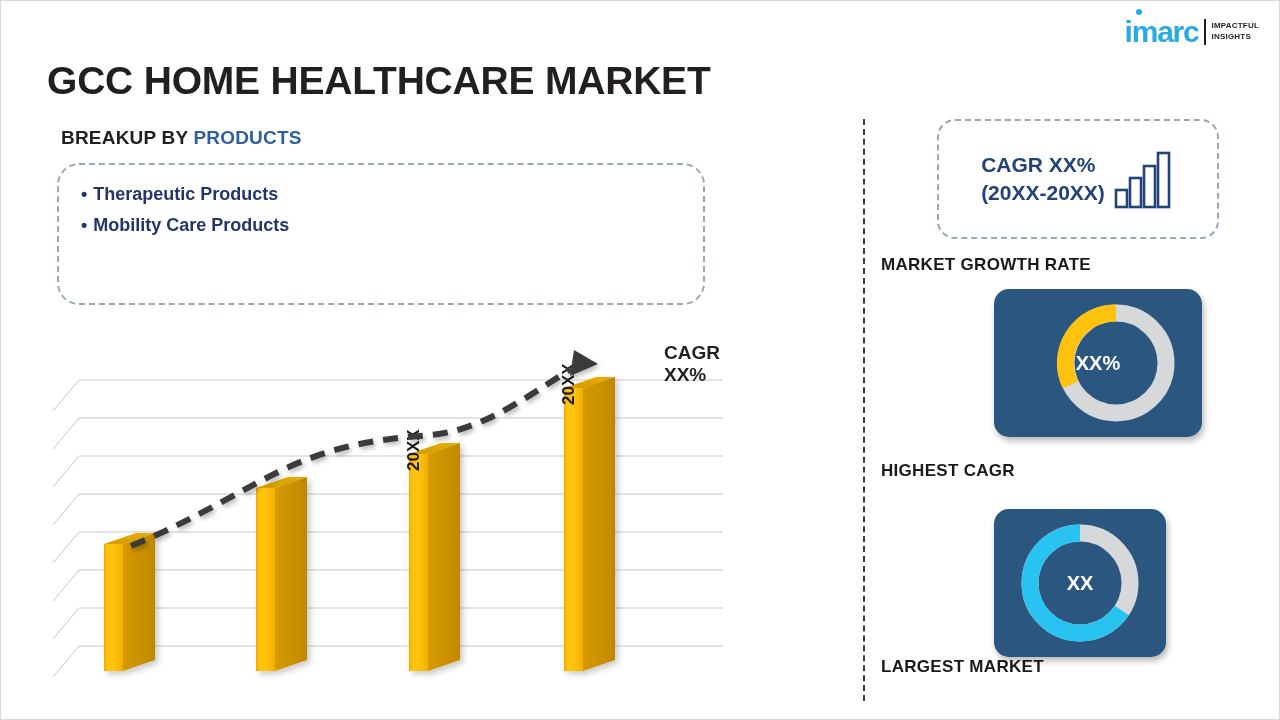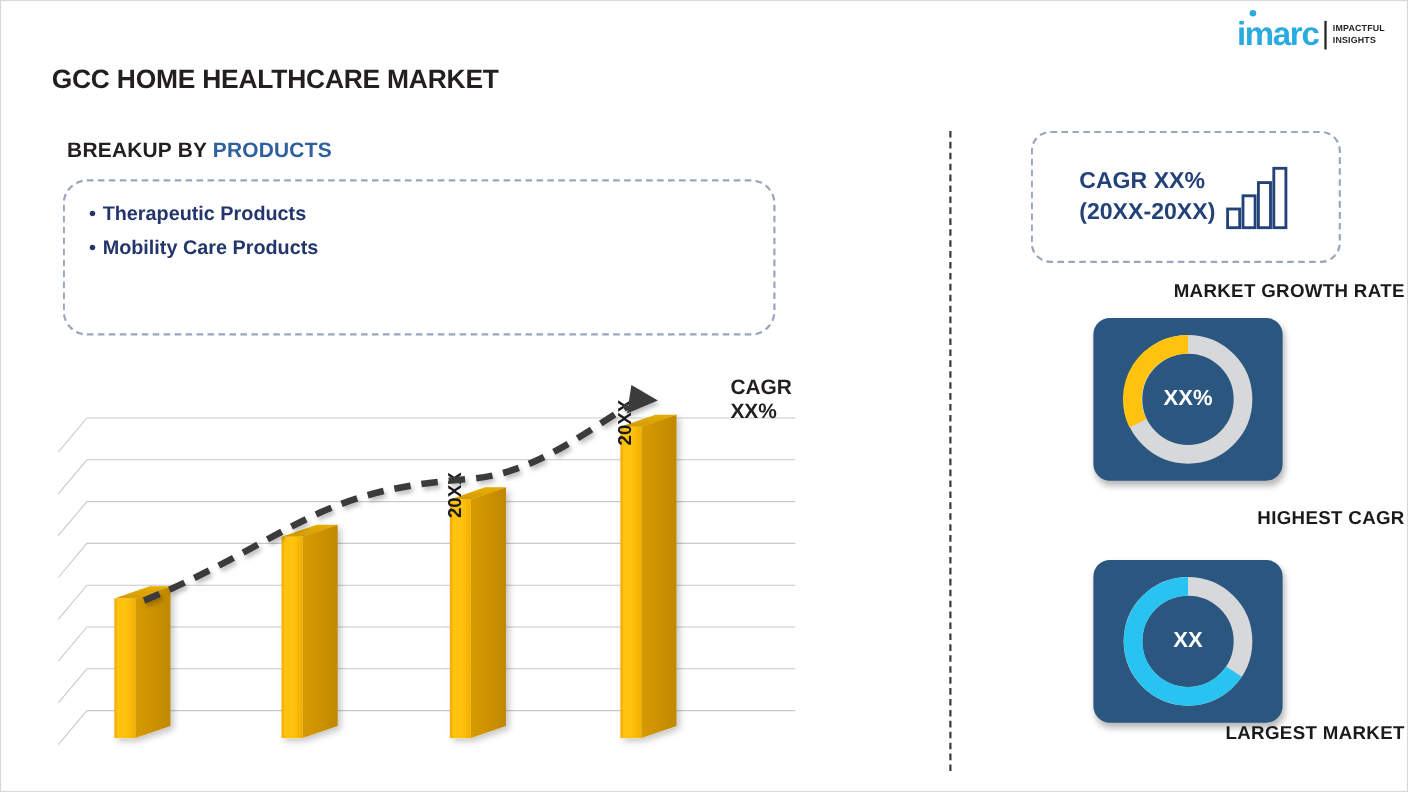--- a/index.html
+++ b/index.html
@@ -61,21 +61,21 @@
     color: #1f1f1f;
     line-height: 1.35;
     letter-spacing: .2px;
   }
 
   
   #page-title {
     position: absolute;
     left: 46px;
     top: 58px;
-    font-size: 24px;
+    font-size: 39px;
     font-weight: 700;
     color: #231f20;
     letter-spacing: -0.2px;
   }
   #breakup-heading {
     position: absolute;
     left: 60px;
     top: 126px;
     font-size: 19px;
     font-weight: 700;
@@ -169,40 +169,40 @@
   #cagr-box-text {
     font-size: 21px;
     font-weight: 700;
     color: #23427a;
     line-height: 28px;
     text-align: left;
   }
   .panel-caption {
     position: absolute;
     width: 396px;
-    text-align: right;
+    text-align: left;
     font-size: 17px;
     font-weight: 700;
     color: #1a1a1a;
     letter-spacing: .3px;
   }
   #caption-growth { top: 136px; }
   #caption-highest { top: 342px; }
   #caption-largest { top: 538px; }
 
   .donut-card {
     position: absolute;
     left: 113px;
     width: 172px;
     height: 148px;
     border-radius: 15px;
     background: #2a567f;
     box-shadow: 2px 4px 6px rgba(0,0,0,.28);
   }
-  #card-highest { top: 170px; }
+  #card-highest { top: 170px; padding-left: 36px; }
   #card-largest { top: 390px; }
   .donut-value {
     position: absolute;
     left: 0; right: 0;
     top: 50%;
     transform: translateY(-50%);
     text-align: center;
     color: #ffffff;
     font-size: 20px;
     font-weight: 700;

